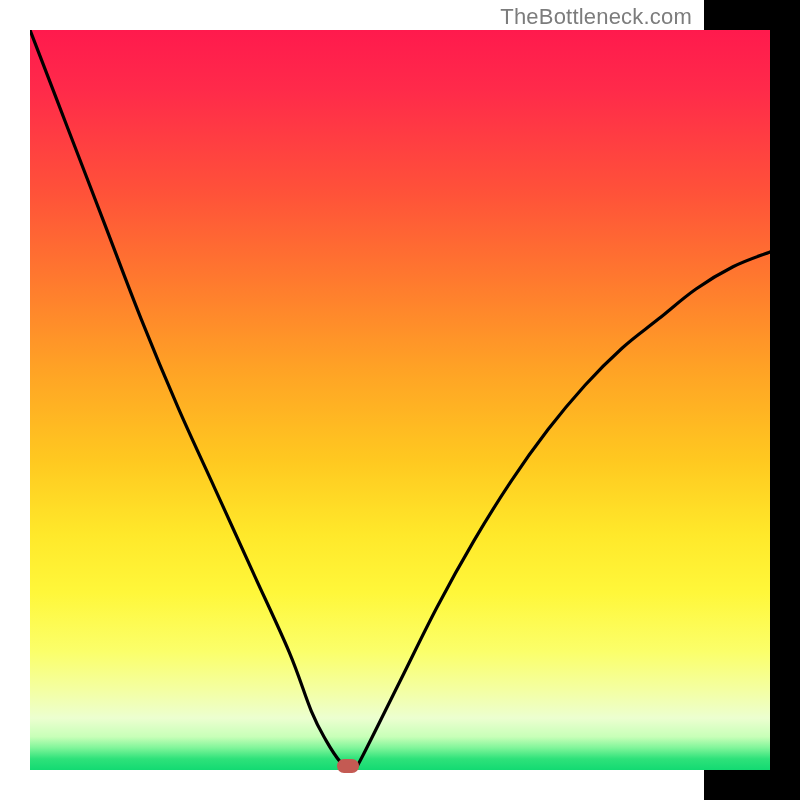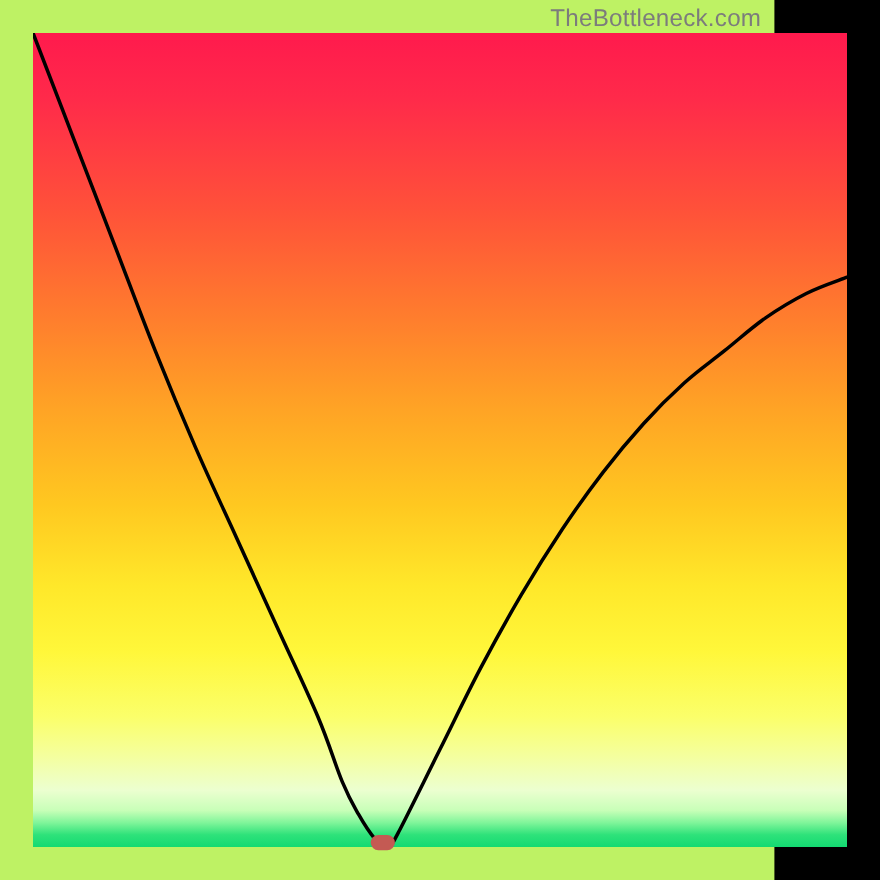--- a/index.html
+++ b/index.html
@@ -10,21 +10,21 @@
     background: #000;
     overflow: hidden;
     font-family: Arial, Helvetica, sans-serif;
   }
   .frame {
     position: absolute;
     left: 0;
     top: 0;
     width: 704px;
     height: 800px;
-    background: #bef264;
+    background: #ffffff;
   }
   .plot {
     position: absolute;
     left: 30px;
     top: 30px;
     width: 740px;
     height: 740px;
     background: linear-gradient(
       to bottom,
       #ff1a4d 0%,

